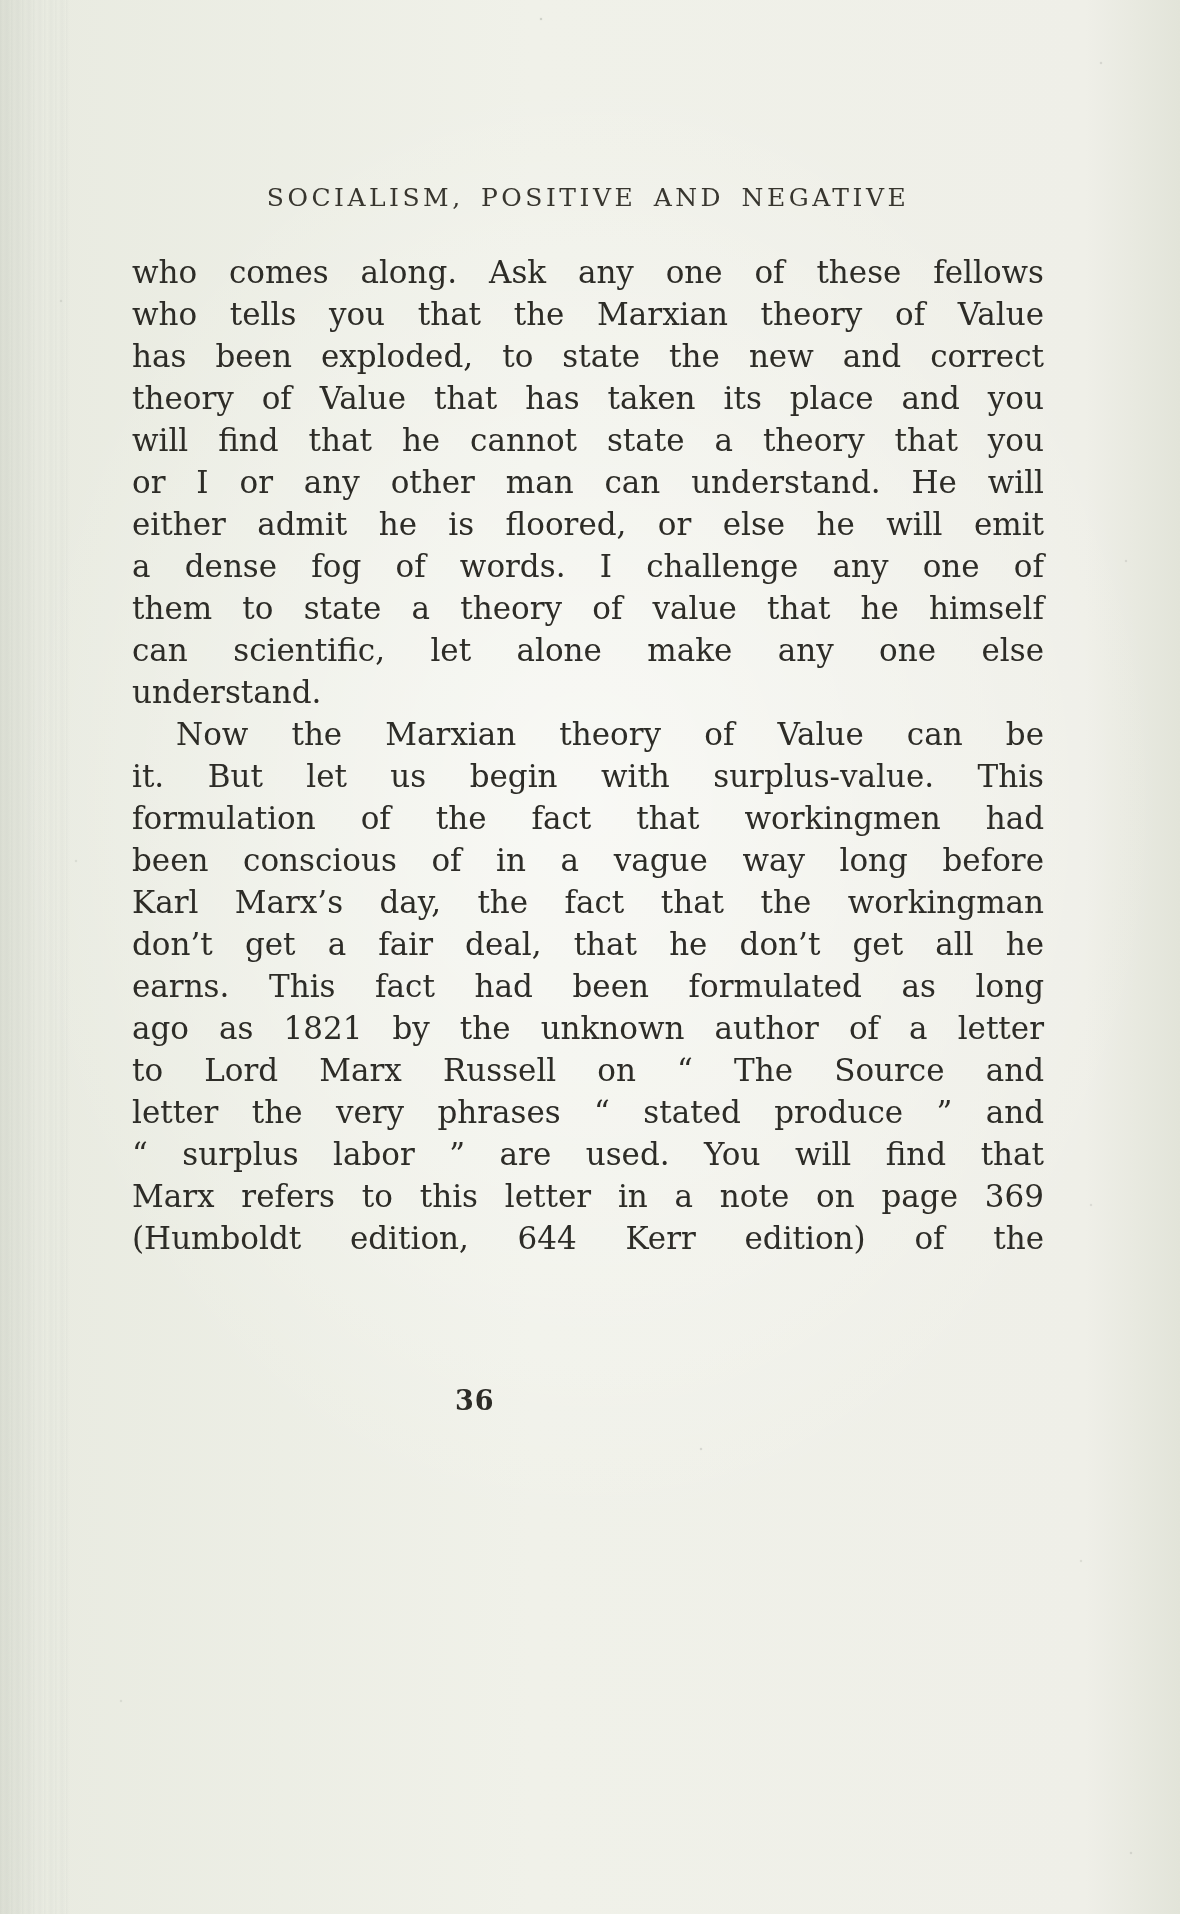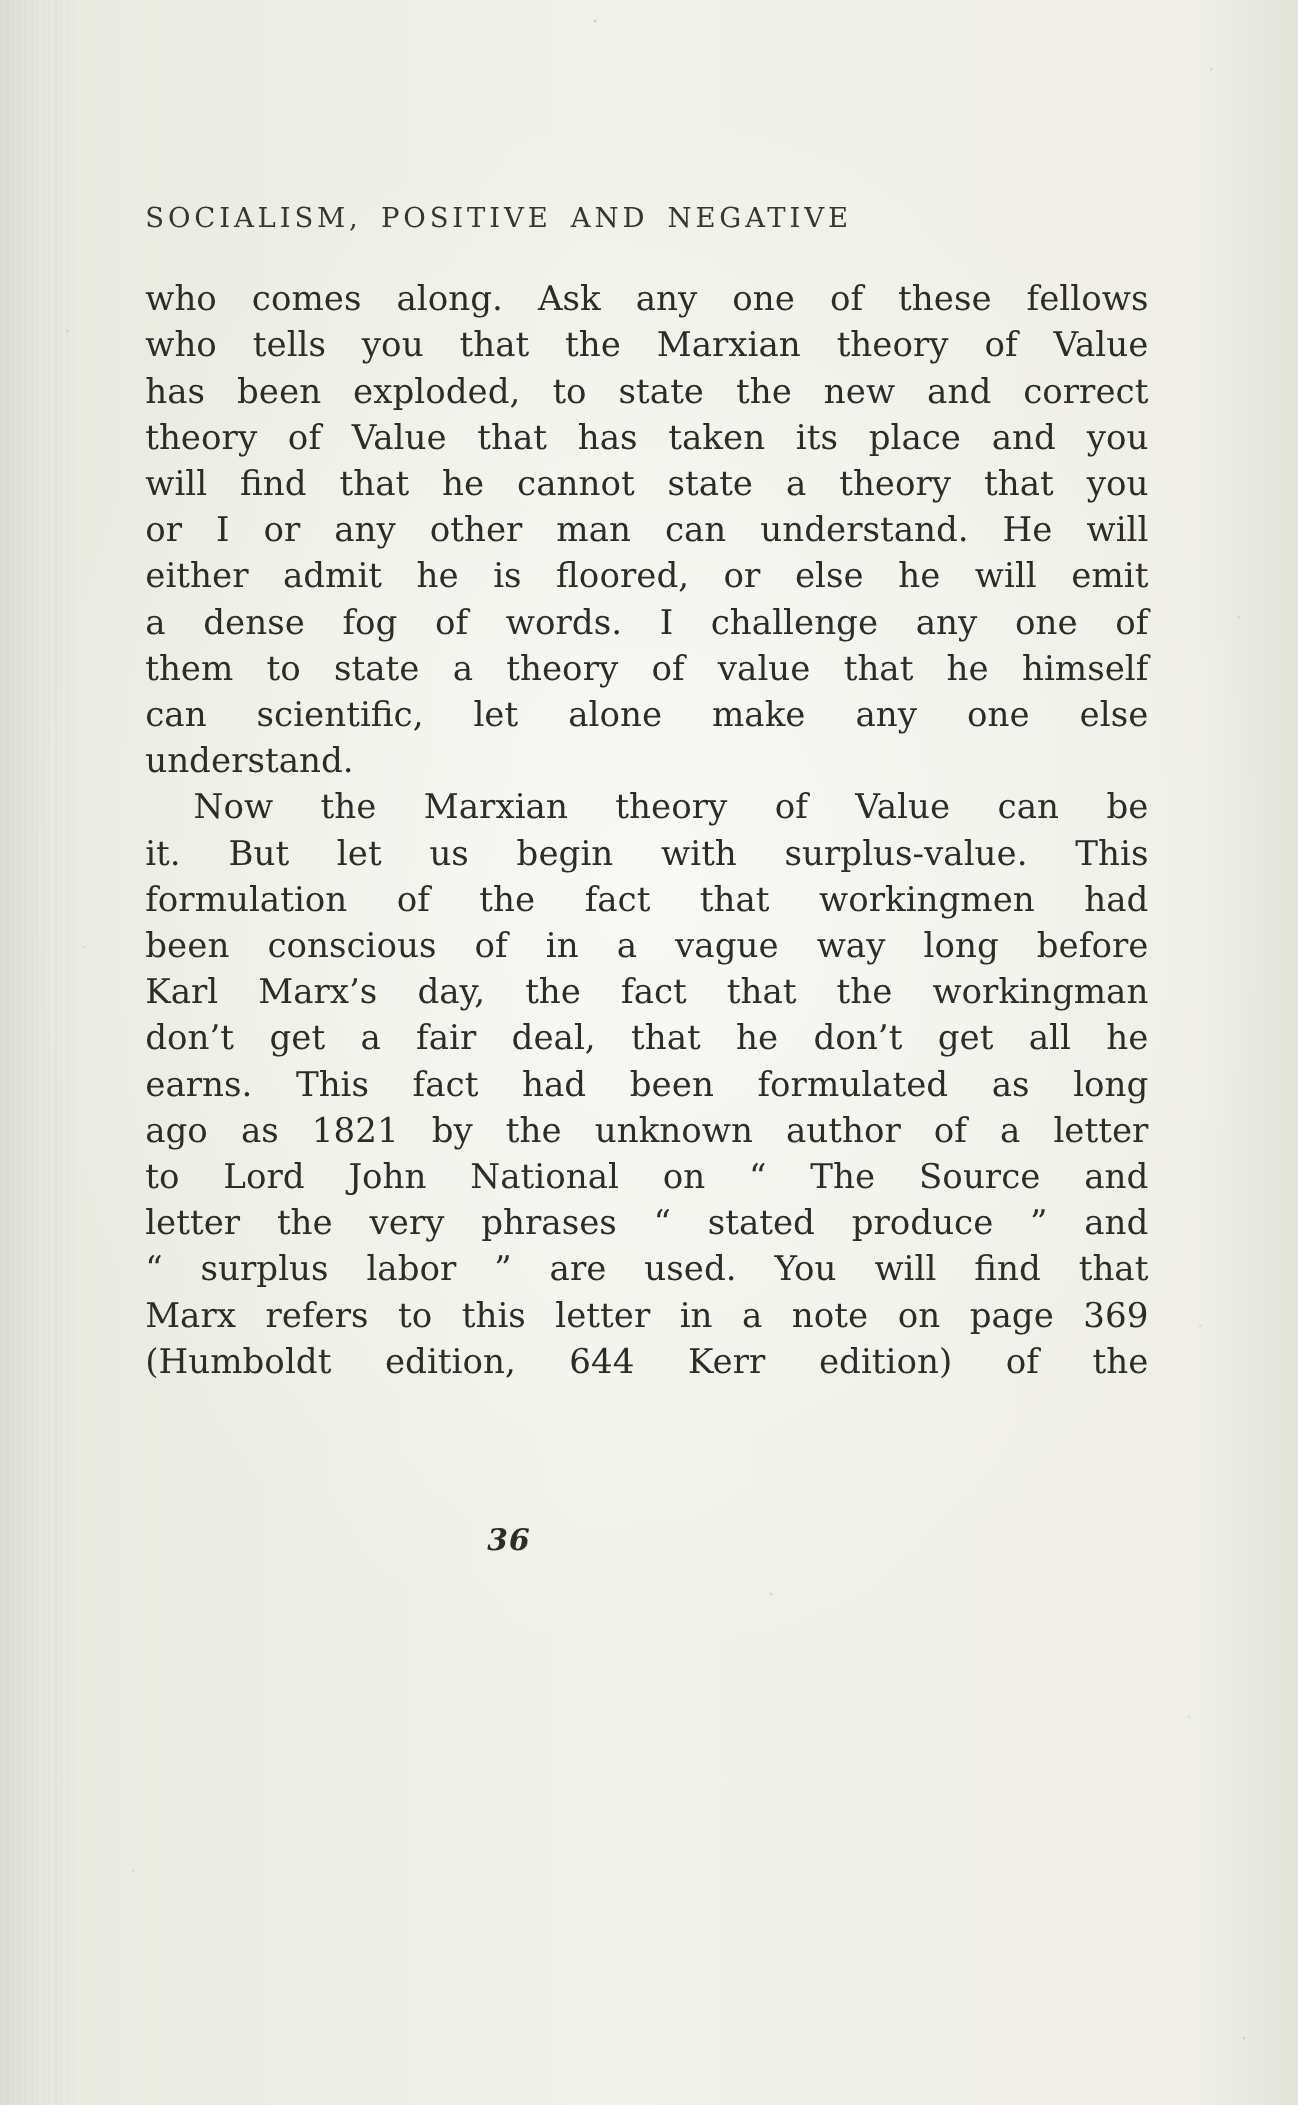--- a/index.html
+++ b/index.html
@@ -50,20 +50,21 @@
       700px 1448px 1px rgba(90,95,90,0.28),
       1080px 1560px 1px rgba(90,95,90,0.20),
       120px 1700px 1px rgba(90,95,90,0.18),
       1130px 1852px 1px rgba(90,95,90,0.25);
   }
   .running-head {
     position: absolute;
     top: 183px;
     left: 132px;
     width: 912px;
+    text-align: center;
     font-size: 25px;
     letter-spacing: 3.5px;
     word-spacing: 6px;
     color: #38362f;
   }
   .text-block {
     position: absolute;
     top: 251px;
     left: 132px;
     width: 912px;
@@ -78,26 +79,25 @@
   }
   .line.end {
     text-align-last: left;
   }
   .line.indent {
     text-indent: 44px;
   }
   .page-number {
     position: absolute;
     top: 1385px;
-    left: 443px;
+    left: 455px;
     font-size: 27px;
     font-weight: 600;
     color: #2d2c27;
     letter-spacing: 1px;
-    font-style: italic;
   }
 </style>
 </head>
 <body>
 
 <div class="page">
   <div class="gutter-shade"></div>
   <div class="scan-specks"></div>
 
   <div class="running-head">SOCIALISM, POSITIVE AND NEGATIVE</div>
@@ -115,21 +115,21 @@
       <div class="line">can scientific, let alone make any one else</div>
       <div class="line end">understand.</div>
       <div class="line indent">Now the Marxian theory of Value can be</div>
       <div class="line">it. But let us begin with surplus-value. This</div>
       <div class="line">formulation of the fact that workingmen had</div>
       <div class="line">been conscious of in a vague way long before</div>
       <div class="line">Karl Marx’s day, the fact that the workingman</div>
       <div class="line">don’t get a fair deal, that he don’t get all he</div>
       <div class="line">earns. This fact had been formulated as long</div>
       <div class="line">ago as 1821 by the unknown author of a letter</div>
-      <div class="line">to Lord John National on “ The Source and</div>
+      <div class="line">to Lord Marx Russell on “ The Source and</div>
       <div class="line">letter the very phrases “ stated produce ” and</div>
       <div class="line">“ surplus labor ” are used. You will find that</div>
       <div class="line">Marx refers to this letter in a note on page 369</div>
       <div class="line">(Humboldt edition, 644 Kerr edition) of the</div>
     </div>
 
   <div class="page-number">36</div>
 </div>
 
 </body></html>

